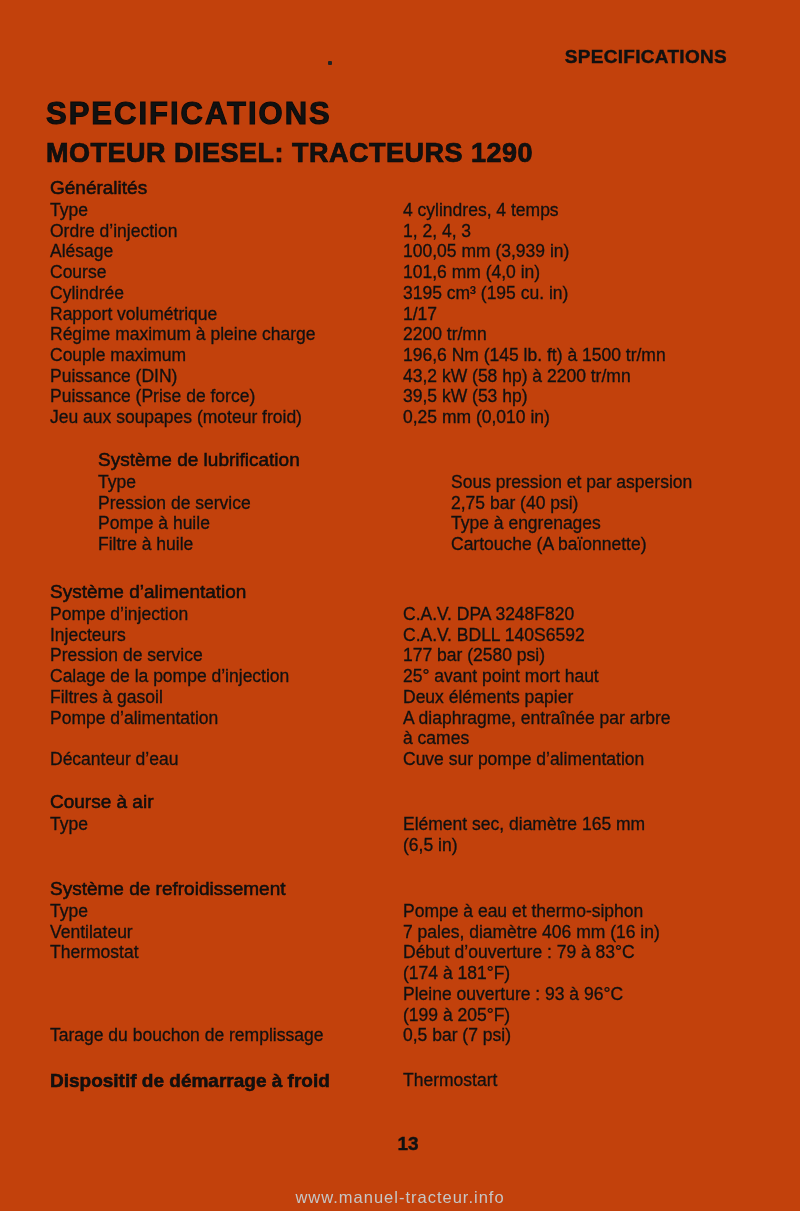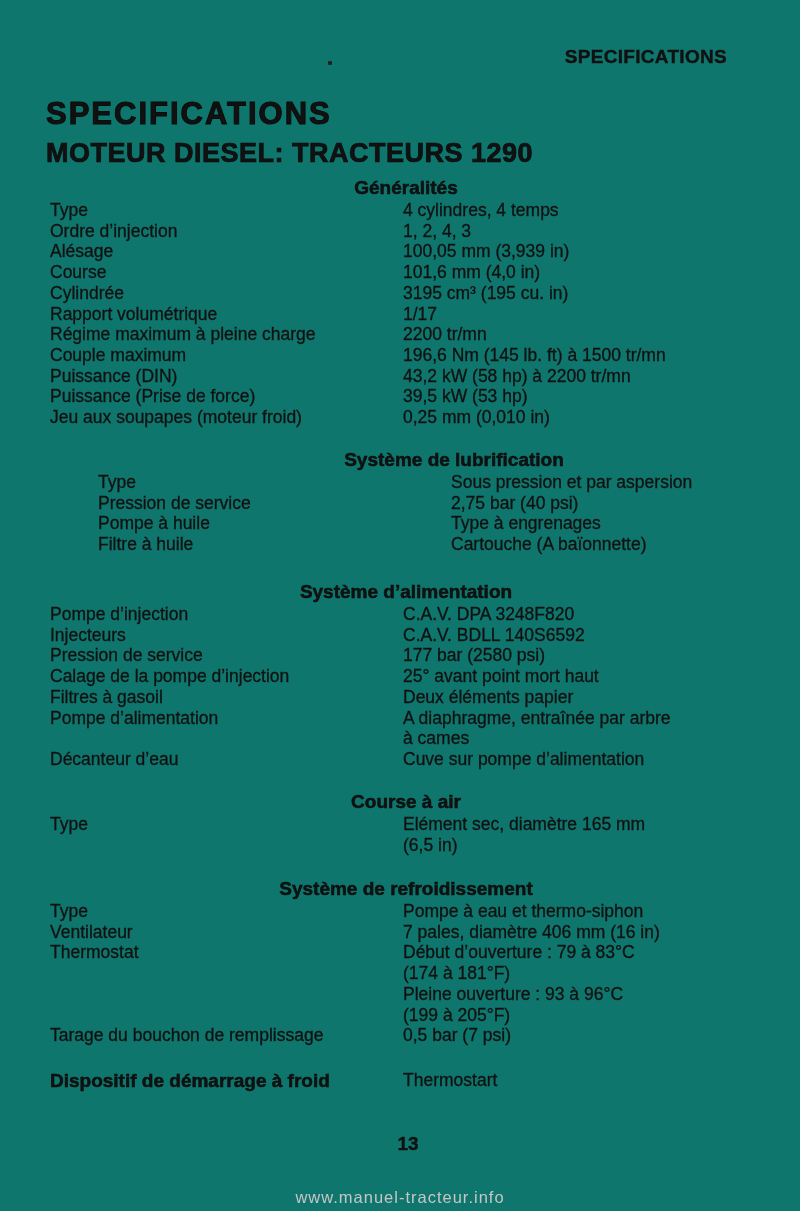--- a/index.html
+++ b/index.html
@@ -4,21 +4,21 @@
 <style>
   * { margin: 0; padding: 0; box-sizing: border-box; }
   html, body { background: #ffffff; }
   body {
     width: 800px; height: 1211px;
     position: relative;
     font-family: "Liberation Sans", "DejaVu Sans", sans-serif;
     color: #111;
     overflow: hidden;
   }
-  .page { position: absolute; inset: 0; background: #0f766e; }
+  .page { position: absolute; inset: 0; background: #c2410c; }
 
   .header-right {
     position: absolute; top: 46px; right: 73px;
     font-size: 19px; font-weight: bold; letter-spacing: 0.3px;
     -webkit-text-stroke: 0.4px #111;
   }
   .scan-speck {
     position: absolute; left: 328px; top: 61px;
     width: 4px; height: 4px; background: #222; border-radius: 1px;
   }
@@ -37,23 +37,23 @@
 
   .section { position: absolute; left: 50px; width: 712px; }
   #sec0 { top: 177px; }
   #sec1 { top: 449px; margin-left: 48px; }
   #sec2 { top: 581px; }
   #sec3 { top: 791px; }
   #sec4 { top: 878px; }
   #sec5 { top: 1070px; }
 
   .section-heading {
-    font-size: 19px; font-weight: bold;
+    font-size: 19px; font-weight: normal;
     -webkit-text-stroke: 0.5px #0a0a0a;
-    line-height: 21px; margin-bottom: 2px; text-align: center;
+    line-height: 21px; margin-bottom: 2px;
   }
   .spec-row { display: flex; align-items: flex-start; }
   .spec-label {
     flex: 0 0 353px; font-size: 17.5px; line-height: 20.7px;
     -webkit-text-stroke: 0.3px #111;
   }
   .spec-value {
     flex: 1; font-size: 17.5px; line-height: 20.7px;
     white-space: pre-line;
     -webkit-text-stroke: 0.3px #111;

